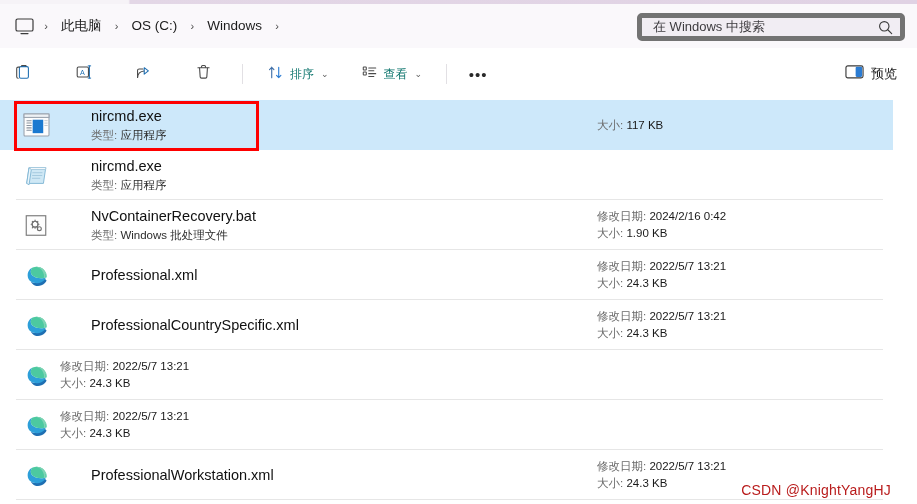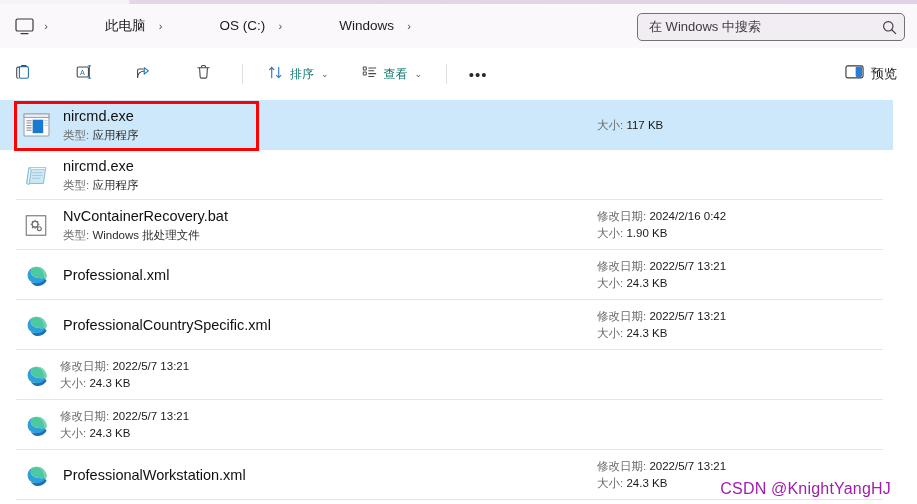--- a/index.html
+++ b/index.html
@@ -27,32 +27,32 @@
     background: #faf8fb;
     display: flex; align-items: center;
   }
   .pc-icon {
     margin-left: 10px; width: 28px; height: 28px;
     display: flex; align-items: center; justify-content: center;
   }
   .crumbs { display: flex; align-items: center; height: 30px; }
   .crumb {
     font-size: 13.5px; color: #1b1b1b; padding: 4px 7px;
-    border-radius: 4px; white-space: nowrap; line-height: 18px; margin-left: 44px;
+    border-radius: 4px; white-space: nowrap; line-height: 18px;
   }
   .sep {
     color: #4a4a4a; font-size: 11px; padding: 0 3px;
     display: flex; align-items: center; justify-content: center;
     width: 16px; height: 22px;
   }
   .searchbox {
     position: absolute; right: 12px; top: 9px;
     width: 268px; height: 28px;
     background: #f1edf3;
-    border: 1px solid #737373;
+    border: 5px solid #737373;
     border-radius: 5px;
     display: flex; align-items: center;
   }
   .searchbox .ph {
     flex: 1; font-size: 13px; color: #3d3b3f; padding-left: 11px;
     white-space: nowrap; overflow: hidden;
   }
   .searchbox .mag { width: 30px; display: flex; align-items: center; justify-content: center; }
 
   
@@ -92,21 +92,21 @@
     background: #e6e6e6;
   }
   .row.selected .divider { background: transparent; }
   .icon-cell {
     width: 56px; min-width: 56px; height: 50px;
     display: flex; align-items: center; justify-content: center;
     padding-left: 16px;
   }
   .name-cell {
     flex: 1; display: flex; flex-direction: column; justify-content: center;
-    padding-left: 7px; min-width: 0;
+    padding-left: 7px; min-width: 0; margin-left: 28px;
   }
   .fname {
     font-size: 14.5px; color: #101010; line-height: 19px; white-space: nowrap;
   }
   .ftype {
     font-size: 11.5px; color: #2d2d2d; line-height: 16px; margin-top: 1px; white-space: nowrap;
   }
   .ftype .k { color: #6b6b6b; }
   .meta-cell {
     width: 300px; min-width: 300px;
@@ -126,21 +126,21 @@
   .redbox {
     position: absolute; left: 14px; top: 101px;
     width: 245px; height: 50px;
     border: 3px solid #fe0000;
     pointer-events: none;
   }
 
   
   .watermark {
     position: absolute; right: 26px; bottom: 6px;
-    font-size: 16px; color: #a21caf; letter-spacing: 0.2px;
+    font-size: 14px; color: #b91c1c; letter-spacing: 0.2px;
     white-space: nowrap;
   }
 
   
   .edge-ico { width: 26px; height: 26px; }
   .app-ico  { width: 27px; height: 24px; }
   .np-ico   { width: 26px; height: 25px; }
   .bat-ico  { width: 26px; height: 25px; }
 </style>
 </head>

